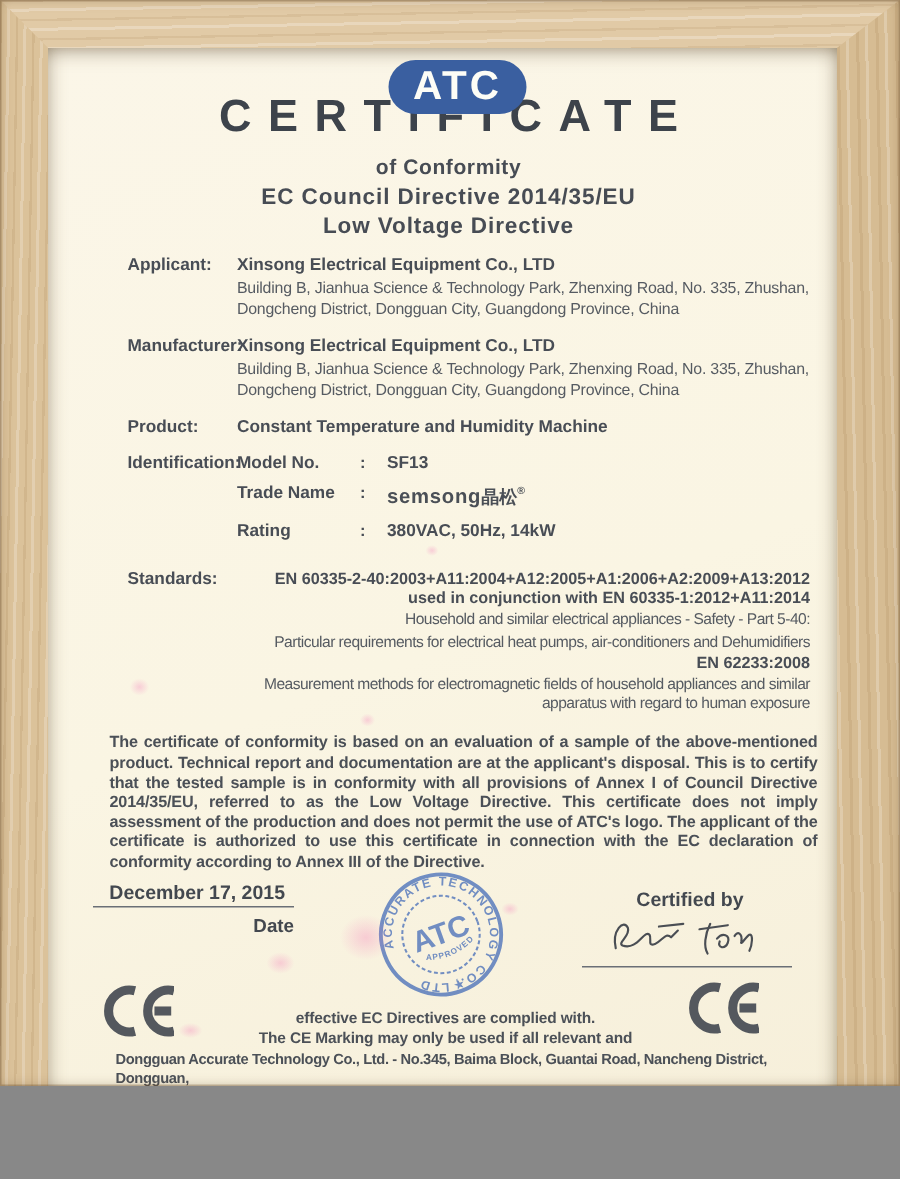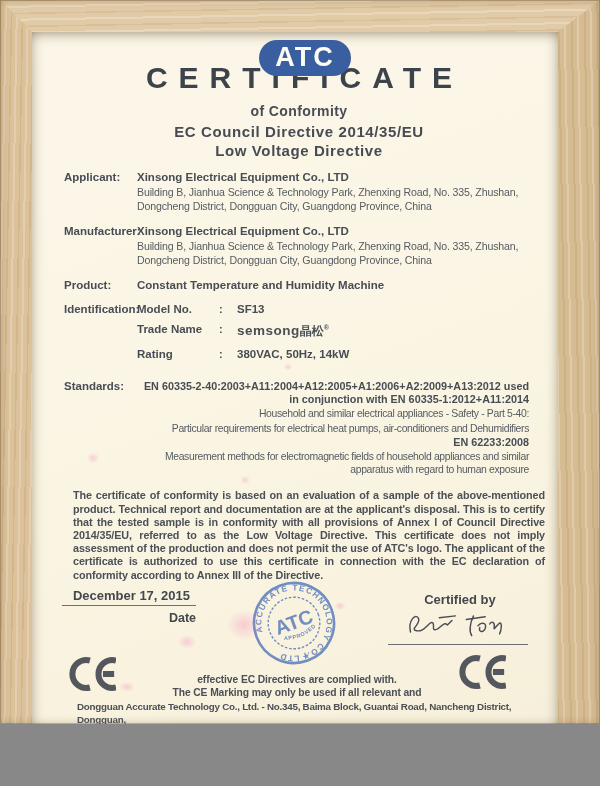--- a/index.html
+++ b/index.html
@@ -33,21 +33,21 @@
   .header{text-align:center;padding-top:8px;transform:translateX(4px);}
   .pill{position:relative;z-index:2;display:inline-block;margin-left:12px;background:#3a5fa0;color:#fdfdf6;
     border-radius:18px;padding:1px 16px 3px 16px;font-weight:bold;font-size:27px;letter-spacing:2px;line-height:32px;}
   .title{position:relative;z-index:1;margin:-16px 0 0 0;font-size:30px;font-weight:bold;letter-spacing:11px;
     padding-left:11px;color:#3d434b;line-height:36px;}
   .sub1{margin-top:7px;font-weight:bold;font-size:14px;color:#474c54;letter-spacing:.4px;}
   .sub2{margin-top:4px;font-weight:bold;font-size:15px;color:#474c54;letter-spacing:.6px;}
   .sub3{margin-top:2px;font-weight:bold;font-size:15px;color:#474c54;letter-spacing:.6px;}
   .reg{margin-top:16px;font-weight:bold;font-size:16px;color:#43484f;letter-spacing:.5px;}
   
-  .fields{margin:12px 18px 0 32px;font-size:11px;}
+  .fields{margin:12px 18px 0 53px;font-size:11px;}
   .row{display:flex;margin-bottom:12px;}
   .lbl{width:73px;flex-shrink:0;font-weight:bold;font-size:11.5px;color:#484d55;}
   .val{width:392px;}
   .name{font-weight:bold;font-size:11.5px;color:#484d55;}
   .addr{margin-top:3px;font-size:10.6px;line-height:13.5px;color:#565b62;letter-spacing:-.15px;}
   .pval{font-weight:bold;font-size:11.5px;color:#484d55;}
   .id-row{display:flex;margin-bottom:8px;}
   .id-name{width:82px;font-weight:bold;font-size:11.5px;color:#484d55;}
   .id-colon{width:18px;font-weight:bold;color:#484d55;}
   .id-val{font-weight:bold;font-size:11.5px;color:#484d55;}

